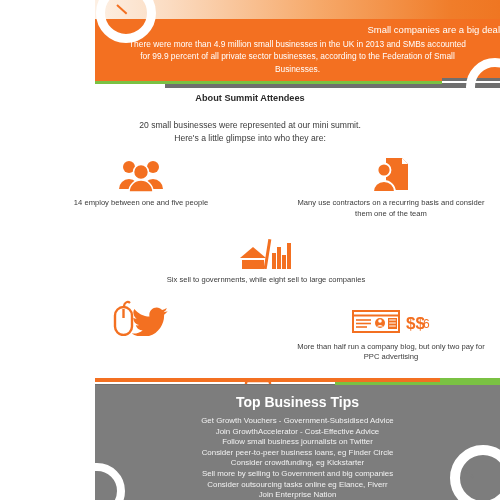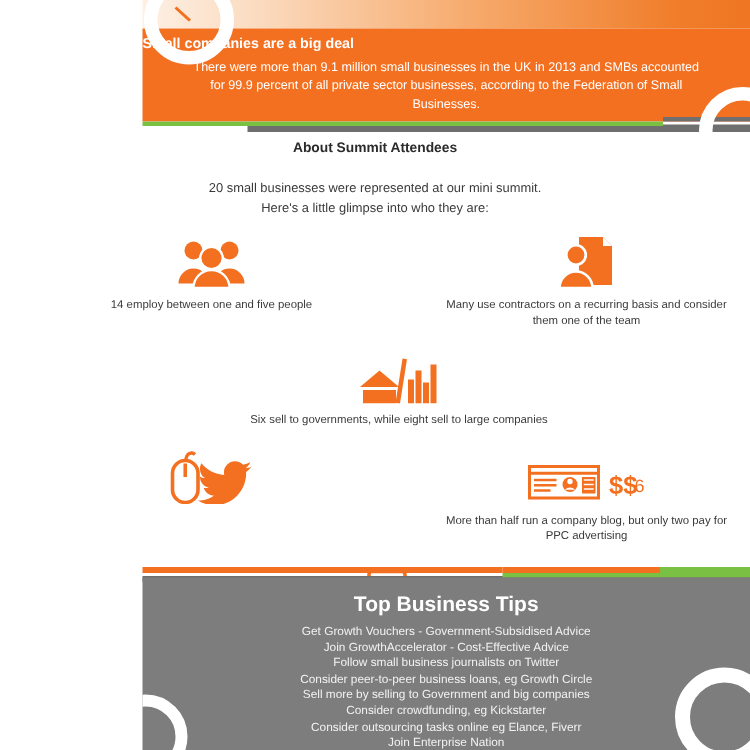--- a/index.html
+++ b/index.html
@@ -21,21 +21,21 @@
     font-size:13.5px;color:#ffffff;letter-spacing:.2px;
     white-space:nowrap;
     font-weight:bold;
   }
   .hero{
     position:absolute;left:95px;top:19px;width:405px;height:59px;
     background:#f37021;
   }
   .hero-title{
     position:absolute;left:0;right:0;top:5px;
-    text-align:left;color:#ffffff;font-size:9.5px;font-weight:bold;
+    text-align:right;color:#ffffff;font-size:9.5px;font-weight:normal;
   }
   .hero-body{
     position:absolute;left:30px;right:30px;top:19px;
     text-align:center;color:#ffffff;font-size:8.4px;line-height:12.3px;
   }
   
   .donut{
     position:absolute;border-radius:50%;
     border-style:solid;border-color:#ffffff;
     background:transparent;
@@ -109,21 +109,21 @@
 <body>
 
 <div class="page">
 
   <div class="header">
     <div class="brand">Articulate Marketing</div>
   </div>
 
   <div class="hero">
     <div class="hero-title">Small companies are a big deal</div>
-    <div class="hero-body">There were more than 9.1 million small businesses in the UK in 2013 and SMBs accounted for 99.9 percent of all private sector businesses, according to the Federation of Small Businesses.</div>
+    <div class="hero-body">There were more than 4.9 million small businesses in the UK in 2013 and SMBs accounted for 99.9 percent of all private sector businesses, according to the Federation of Small Businesses.</div>
   </div>
 
   <div class="donut donut-top"></div>
   <div class="donut-top-notch"></div>
   <div class="donut donut-hdr-right"></div>
 
   <div class="divider" style="top:78px;">
     <div class="shadow"></div>
     <div class="orange"></div>
     <div class="green"></div>
@@ -244,23 +244,23 @@
     <div style="position:absolute;left:240px;top:4px;width:165px;height:3px;background:#7ac143;"></div>
     <div style="position:absolute;left:345px;top:0;width:60px;height:4px;background:#7ac143;"></div>
   </div>
 
   <div class="tips">
     <div class="tips-title">Top Business Tips</div>
     <ul class="tips-list">
       <li>Get Growth Vouchers - Government-Subsidised Advice</li>
       <li>Join GrowthAccelerator - Cost-Effective Advice</li>
       <li>Follow small business journalists on Twitter</li>
-      <li>Consider peer-to-peer business loans, eg Growth Circle</li>
+      <li>Consider peer-to-peer business loans, eg Finder Circle</li>
+      <li>Consider crowdfunding, eg Kickstarter</li>
       <li>Sell more by selling to Government and big companies</li>
-      <li>Consider crowdfunding, eg Kickstarter</li>
       <li>Consider outsourcing tasks online eg Elance, Fiverr</li>
       <li>Join Enterprise Nation</li>
     </ul>
 
     <div class="donut donut-bot-left"></div>
     <div class="donut donut-bot-right"></div>
     <div class="donut-bot-right-notch"></div>
   </div>
 
 </div>

